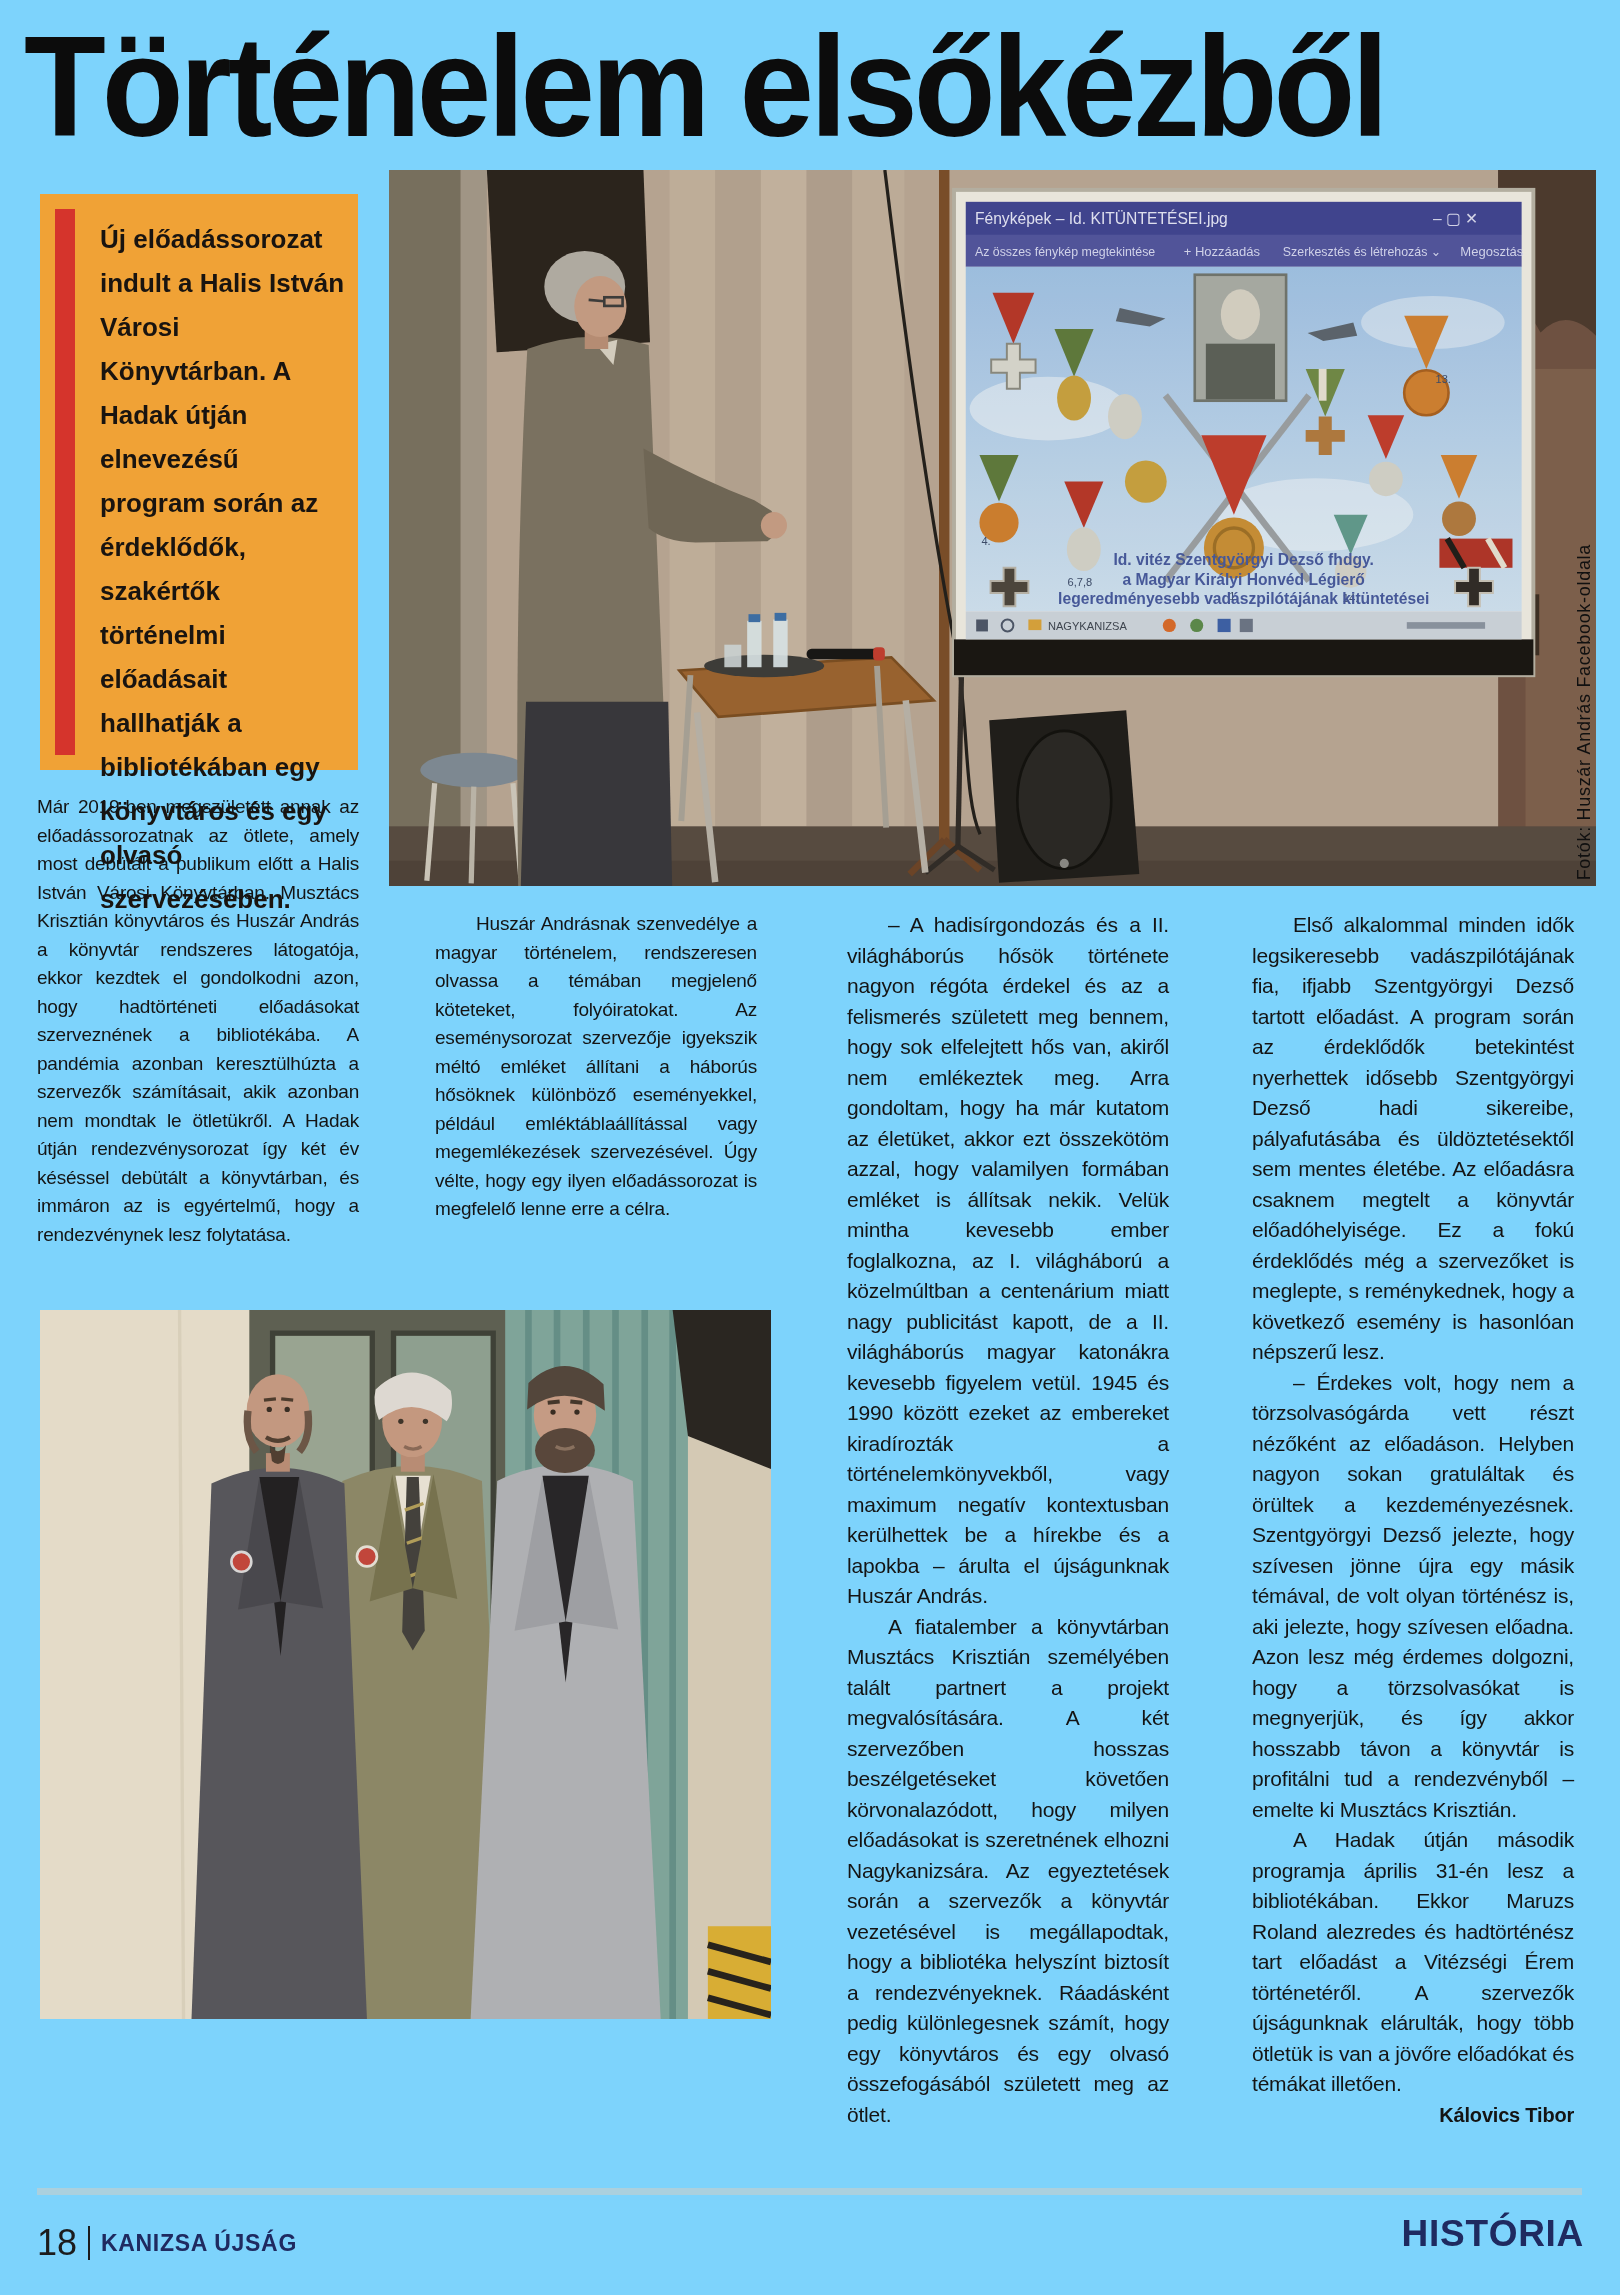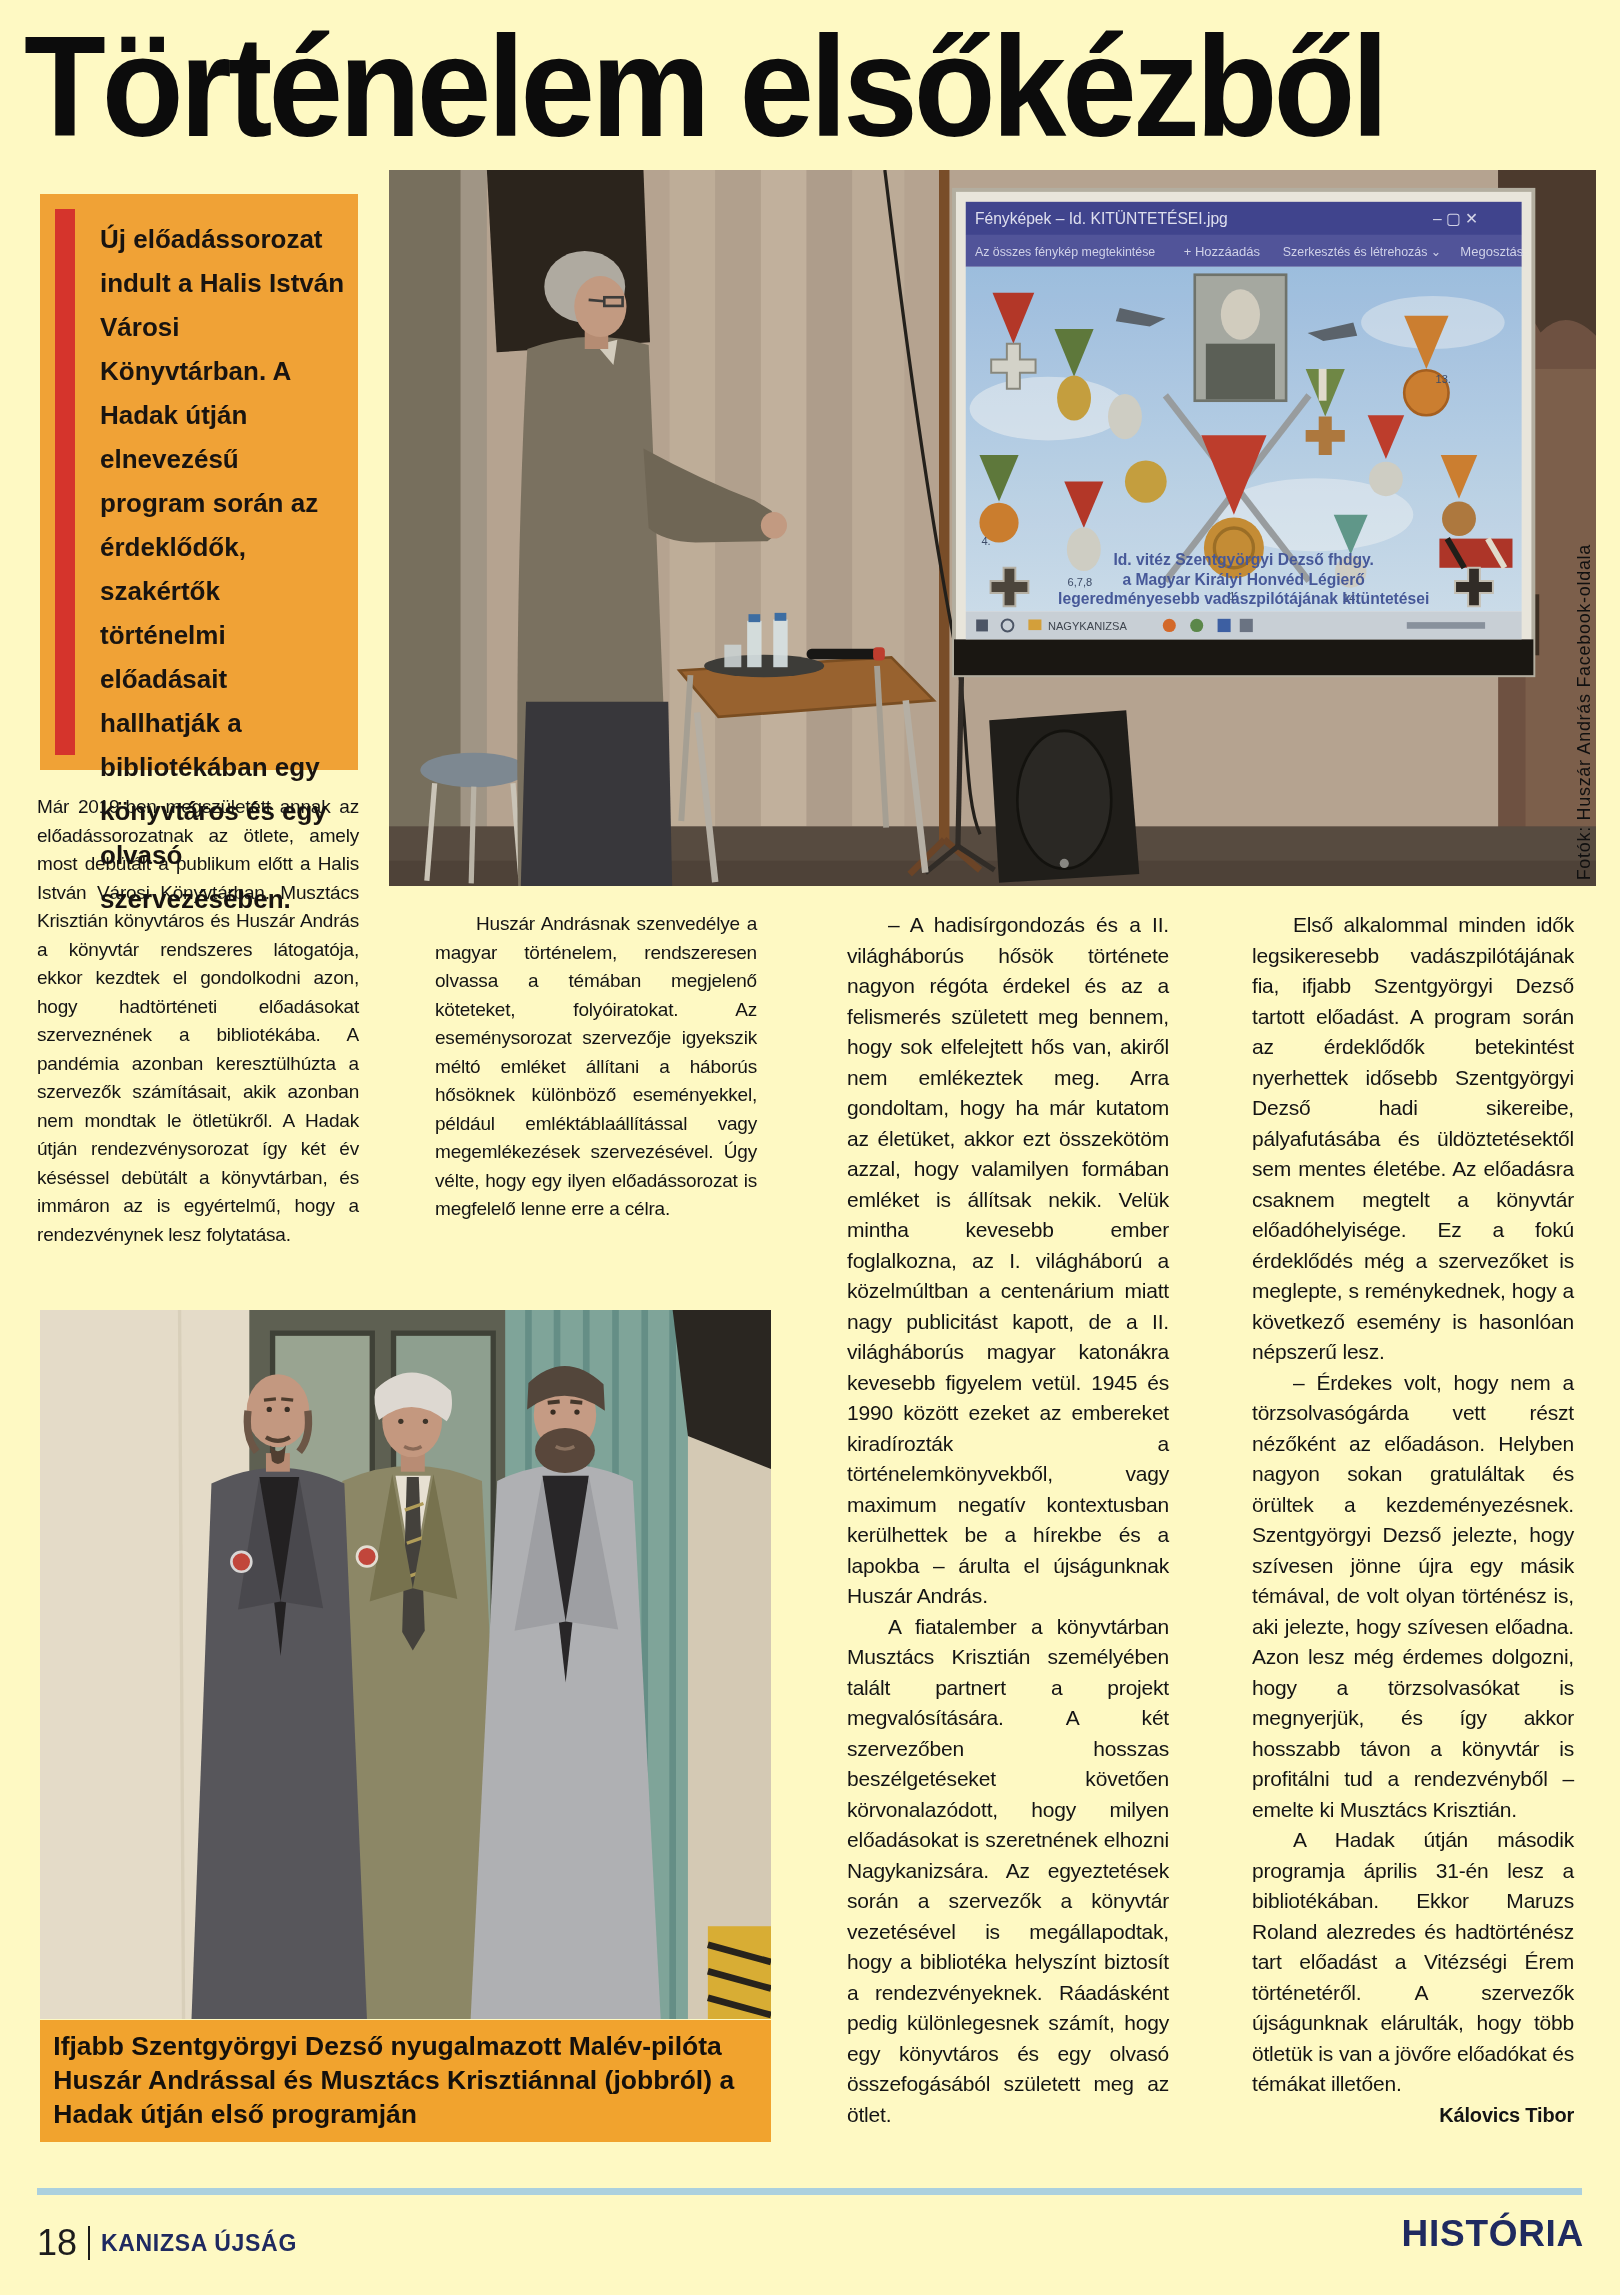--- a/index.html
+++ b/index.html
@@ -1,19 +1,19 @@
 <!DOCTYPE html>
 <html lang="hu" style="font-size:10.6px"><head>
 <meta charset="utf-8">
 <style>
   * { margin:0; padding:0; box-sizing:border-box; }
   html,body { background:#e8e8e8; }
   .page {
     position:relative; width:1621px; height:2295px; margin:0 auto;
-    background:#fef9c3; overflow:hidden;
+    background:#7dd3fc; overflow:hidden;
     font-family:"Liberation Sans", sans-serif; color:#161616;
   }
   
   .headline {
     position:absolute; left:24px; top:14.6px; width:1578px;
     font-size:134px; font-weight:bold; letter-spacing:-4px; line-height:1.02;
     color:#0c0c0c; white-space:nowrap; transform:scaleY(1.06); transform-origin:top left;
   }
   
   .intro-box {
@@ -336,21 +336,20 @@
         <path d="M735,110 Q790,58 848,112 L850,152 Q790,108 733,150 Z" fill="#51453a"></path>
         <line x1="764" y1="140" x2="782" y2="138" stroke="#42352a" stroke-width="6"></line>
         <line x1="798" y1="138" x2="816" y2="140" stroke="#42352a" stroke-width="6"></line>
         <circle cx="772" cy="154" r="4" fill="#342a20"></circle>
           <circle cx="808" cy="154" r="4" fill="#342a20"></circle>
       </g>
       <rect width="1100" height="1070" fill="#8a6a50" opacity="0.05"></rect>
     </svg>
   </div>
 
-  <div class="caption-box">Ifjabb Szentgyörgyi Dezső nyugalmazott Malév-pilóta Huszár Andrással és Musztács Krisztiánnal (jobbról) a Hadak útján első programján</div>
 
   <div class="blue-rule"></div>
   <div class="footer-left">
     <span class="page-number">18</span>
     <span class="footer-divider"></span>
     <span class="newspaper-name">KANIZSA ÚJSÁG</span>
   </div>
   <div class="footer-right">HISTÓRIA</div>
 
 </div>

